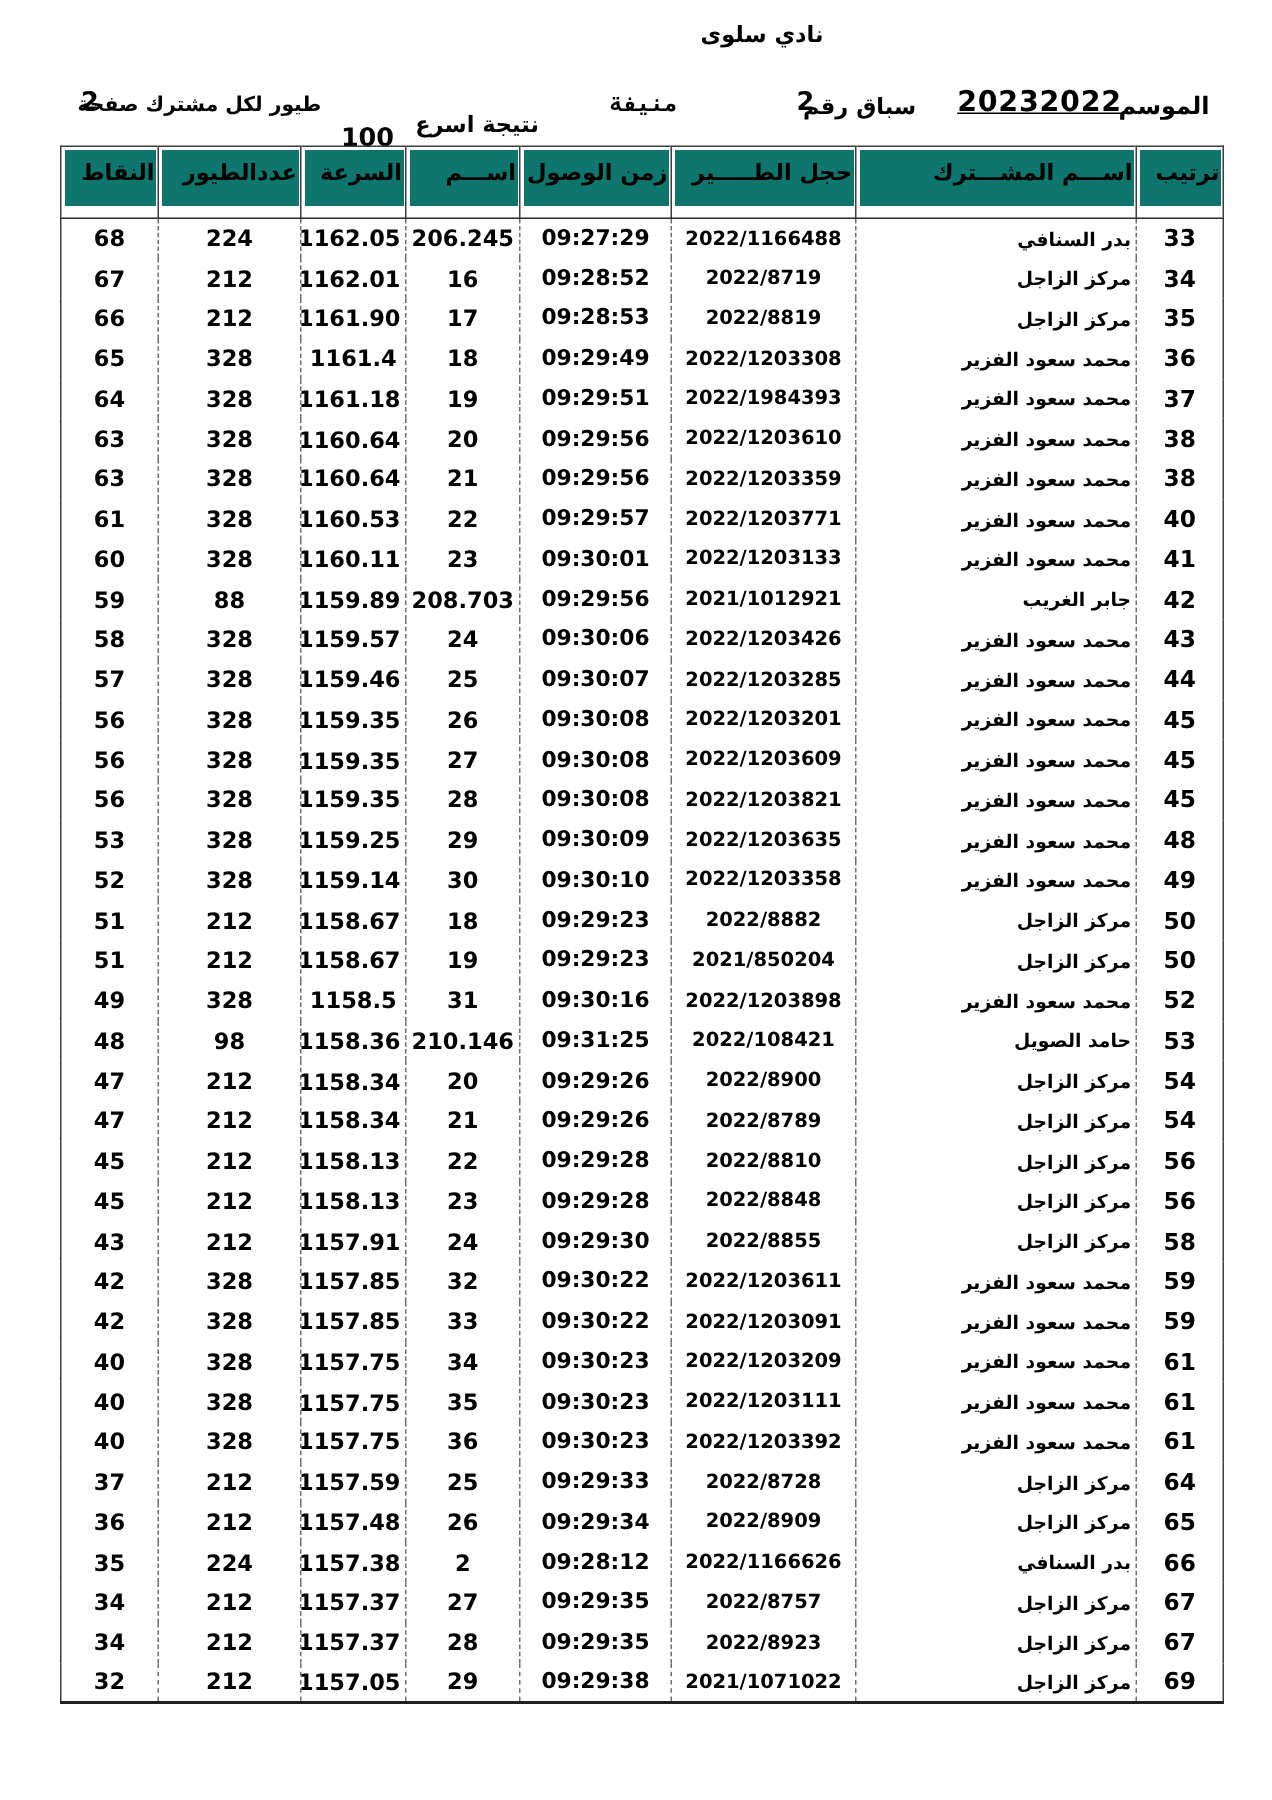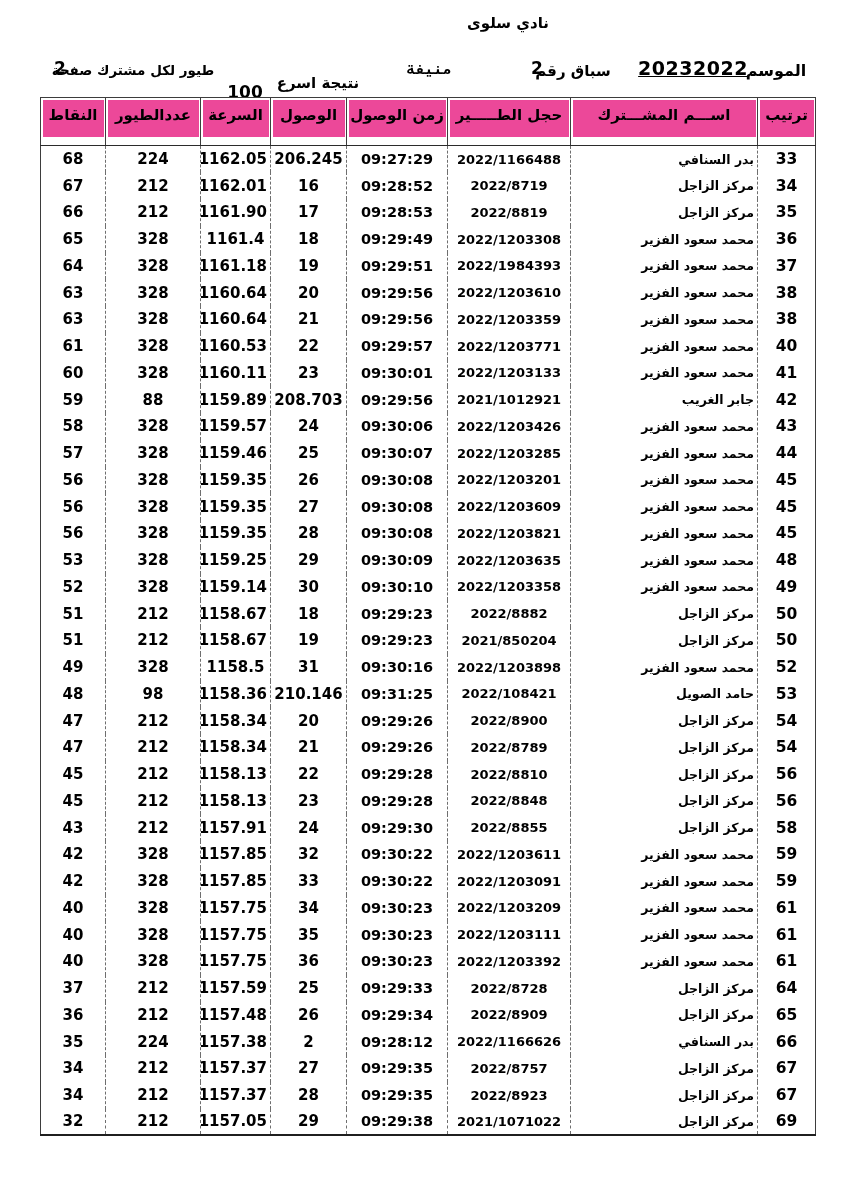--- a/index.html
+++ b/index.html
@@ -27,23 +27,23 @@
     position:absolute;left:40px;top:97px;width:775px;
     border-collapse:collapse;table-layout:fixed;direction:rtl;
     border:1px solid #3d3d3d;
   }
   col.c-rank{width:58px;}  col.c-name{width:187px;} col.c-ring{width:123px;}
   col.c-arrival{width:101px;} col.c-distance{width:76px;} col.c-speed{width:70px;}
   col.c-birds{width:95px;} col.c-points{width:65px;}
 
   thead th{
     height:48px;padding:2px 2px 9px 2px;box-sizing:border-box;
-    background:#ec4899;background-clip:content-box;
+    background:#0f766e;background-clip:content-box;
     border-left:1px solid #3d3d3d;border-bottom:1.5px solid #2b2b2b;
-    font-size:15px;font-weight:bold;text-align:center;vertical-align:top;
+    font-size:15px;font-weight:bold;text-align:right;vertical-align:top;
   }
   thead th .h-inner{display:block;padding-top:6px;}
   thead th:last-child{border-left:none;}
 
   tbody td{
     height:26.76px;padding:0 3px;box-sizing:border-box;
     border-left:1px dashed #6e6e6e;
     font-size:15px;font-weight:bold;text-align:center;vertical-align:middle;
     white-space:nowrap;overflow:hidden;
   }
@@ -91,21 +91,21 @@
       <th>
           <span class="h-inner">اســـم المشـــترك</span>
         </th>
       <th>
           <span class="h-inner">حجل الطـــــير</span>
         </th>
       <th>
           <span class="h-inner">زمن الوصول</span>
         </th>
       <th>
-          <span class="h-inner">الوصول</span>
+          <span class="h-inner">اســـم</span>
         </th>
       <th>
           <span class="h-inner">السرعة</span>
         </th>
       <th>
           <span class="h-inner">عددالطيور</span>
         </th>
       <th>
           <span class="h-inner">النقاط</span>
         </th>

